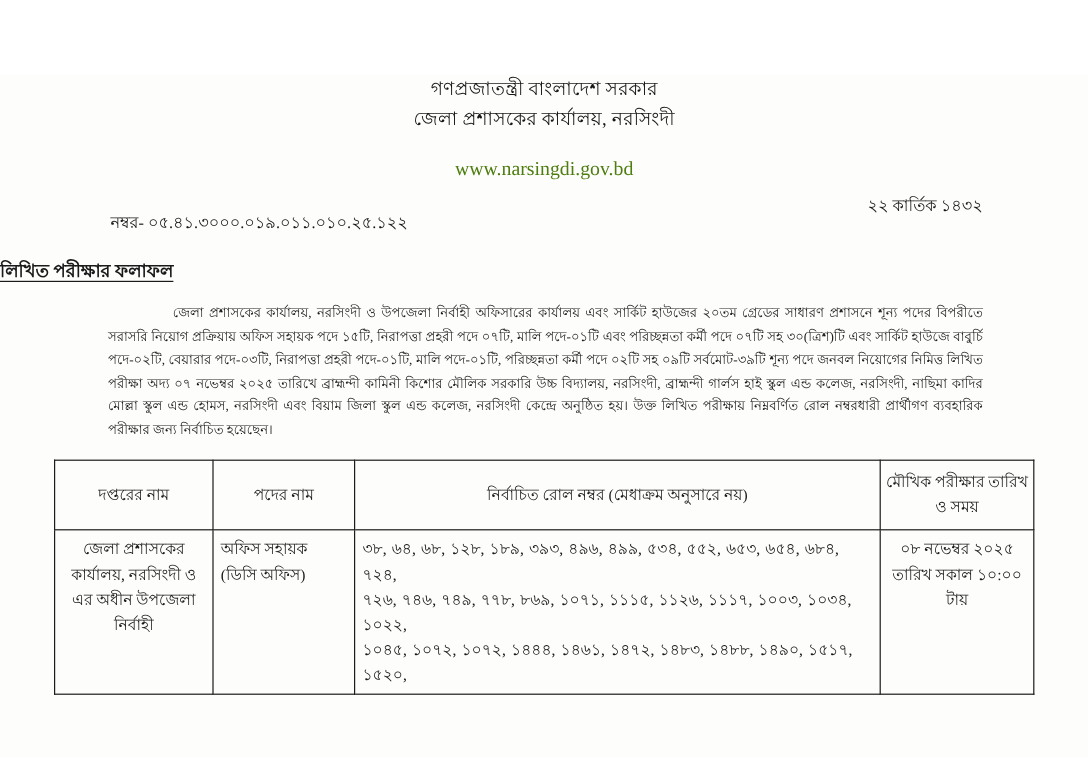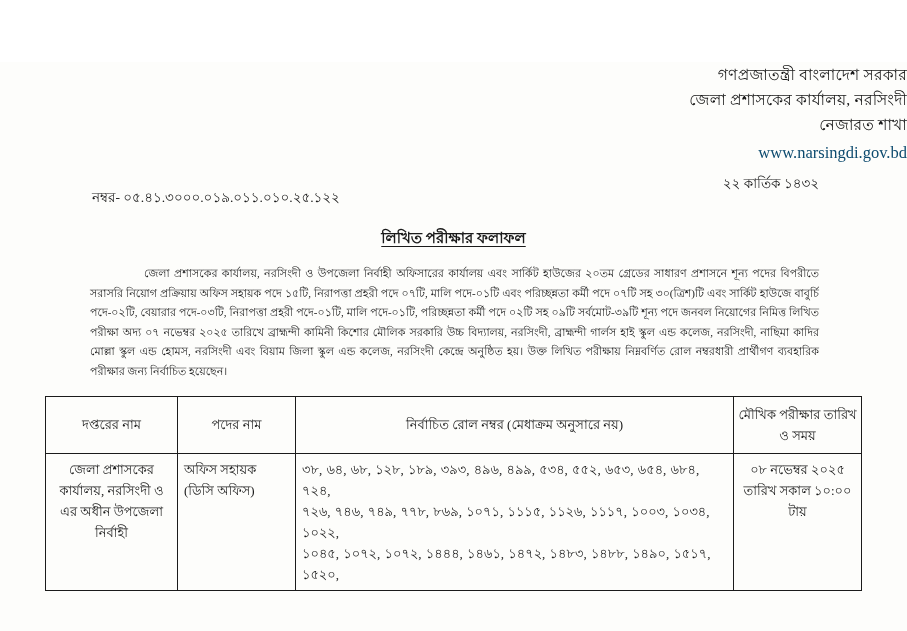--- a/index.html
+++ b/index.html
@@ -16,33 +16,33 @@
   }
   .page {
     position: relative;
     width: 907px;
     height: 631px;
     background: #fdfdfb;
     padding: 0;
     box-sizing: border-box;
   }
   .header {
-    text-align: right;
+    text-align: center;
     margin-top: 62px;
     line-height: 1.62;
   }
   .header .line {
     font-size: 15.5px;
     letter-spacing: 0.2px;
     color: #161616;
   }
   .header .url {
     font-size: 16.5px;
-    color: #0c4a6e;
-    margin-top: 3px;
+    color: #4d7c0f;
+    margin-top: 16px;
     font-family: "Liberation Serif", serif;
   }
   .memo-row {
     display: flex;
     justify-content: space-between;
     align-items: flex-start;
     margin-top: 6px;
     padding: 0 88px 0 92px;
     box-sizing: border-box;
   }
@@ -51,21 +51,20 @@
     padding-top: 14px;
     white-space: nowrap;
   }
   .memo-right {
     font-size: 13.5px;
     text-align: right;
     line-height: 1.7;
     white-space: nowrap;
   }
   .doc-title {
-    text-align: center;
     font-size: 15px;
     font-weight: bold;
     margin-top: 16px;
     text-decoration: underline;
     text-underline-offset: 3px;
   }
   .body-text {
     margin: 13px 88px 0 90px;
     font-size: 11px;
     line-height: 1.78;
@@ -120,21 +119,20 @@
   .rolls .ln { display: block; }
 </style>
 </head>
 <body>
 
 <div class="page">
 
   <div class="header">
     <div class="line">গণপ্রজাতন্ত্রী বাংলাদেশ সরকার</div>
     <div class="line">জেলা প্রশাসকের কার্যালয়, নরসিংদী</div>
-    <div class="line">নেজারত শাখা</div>
     <div class="url">www.narsingdi.gov.bd</div>
   </div>
 
   <div class="memo-row">
     <div class="memo-left">নম্বর- ০৫.৪১.৩০০০.০১৯.০১১.০১০.২৫.১২২</div>
     <div class="memo-right">
       <div>২২ কার্তিক ১৪৩২</div>
     </div>
   </div>
 

